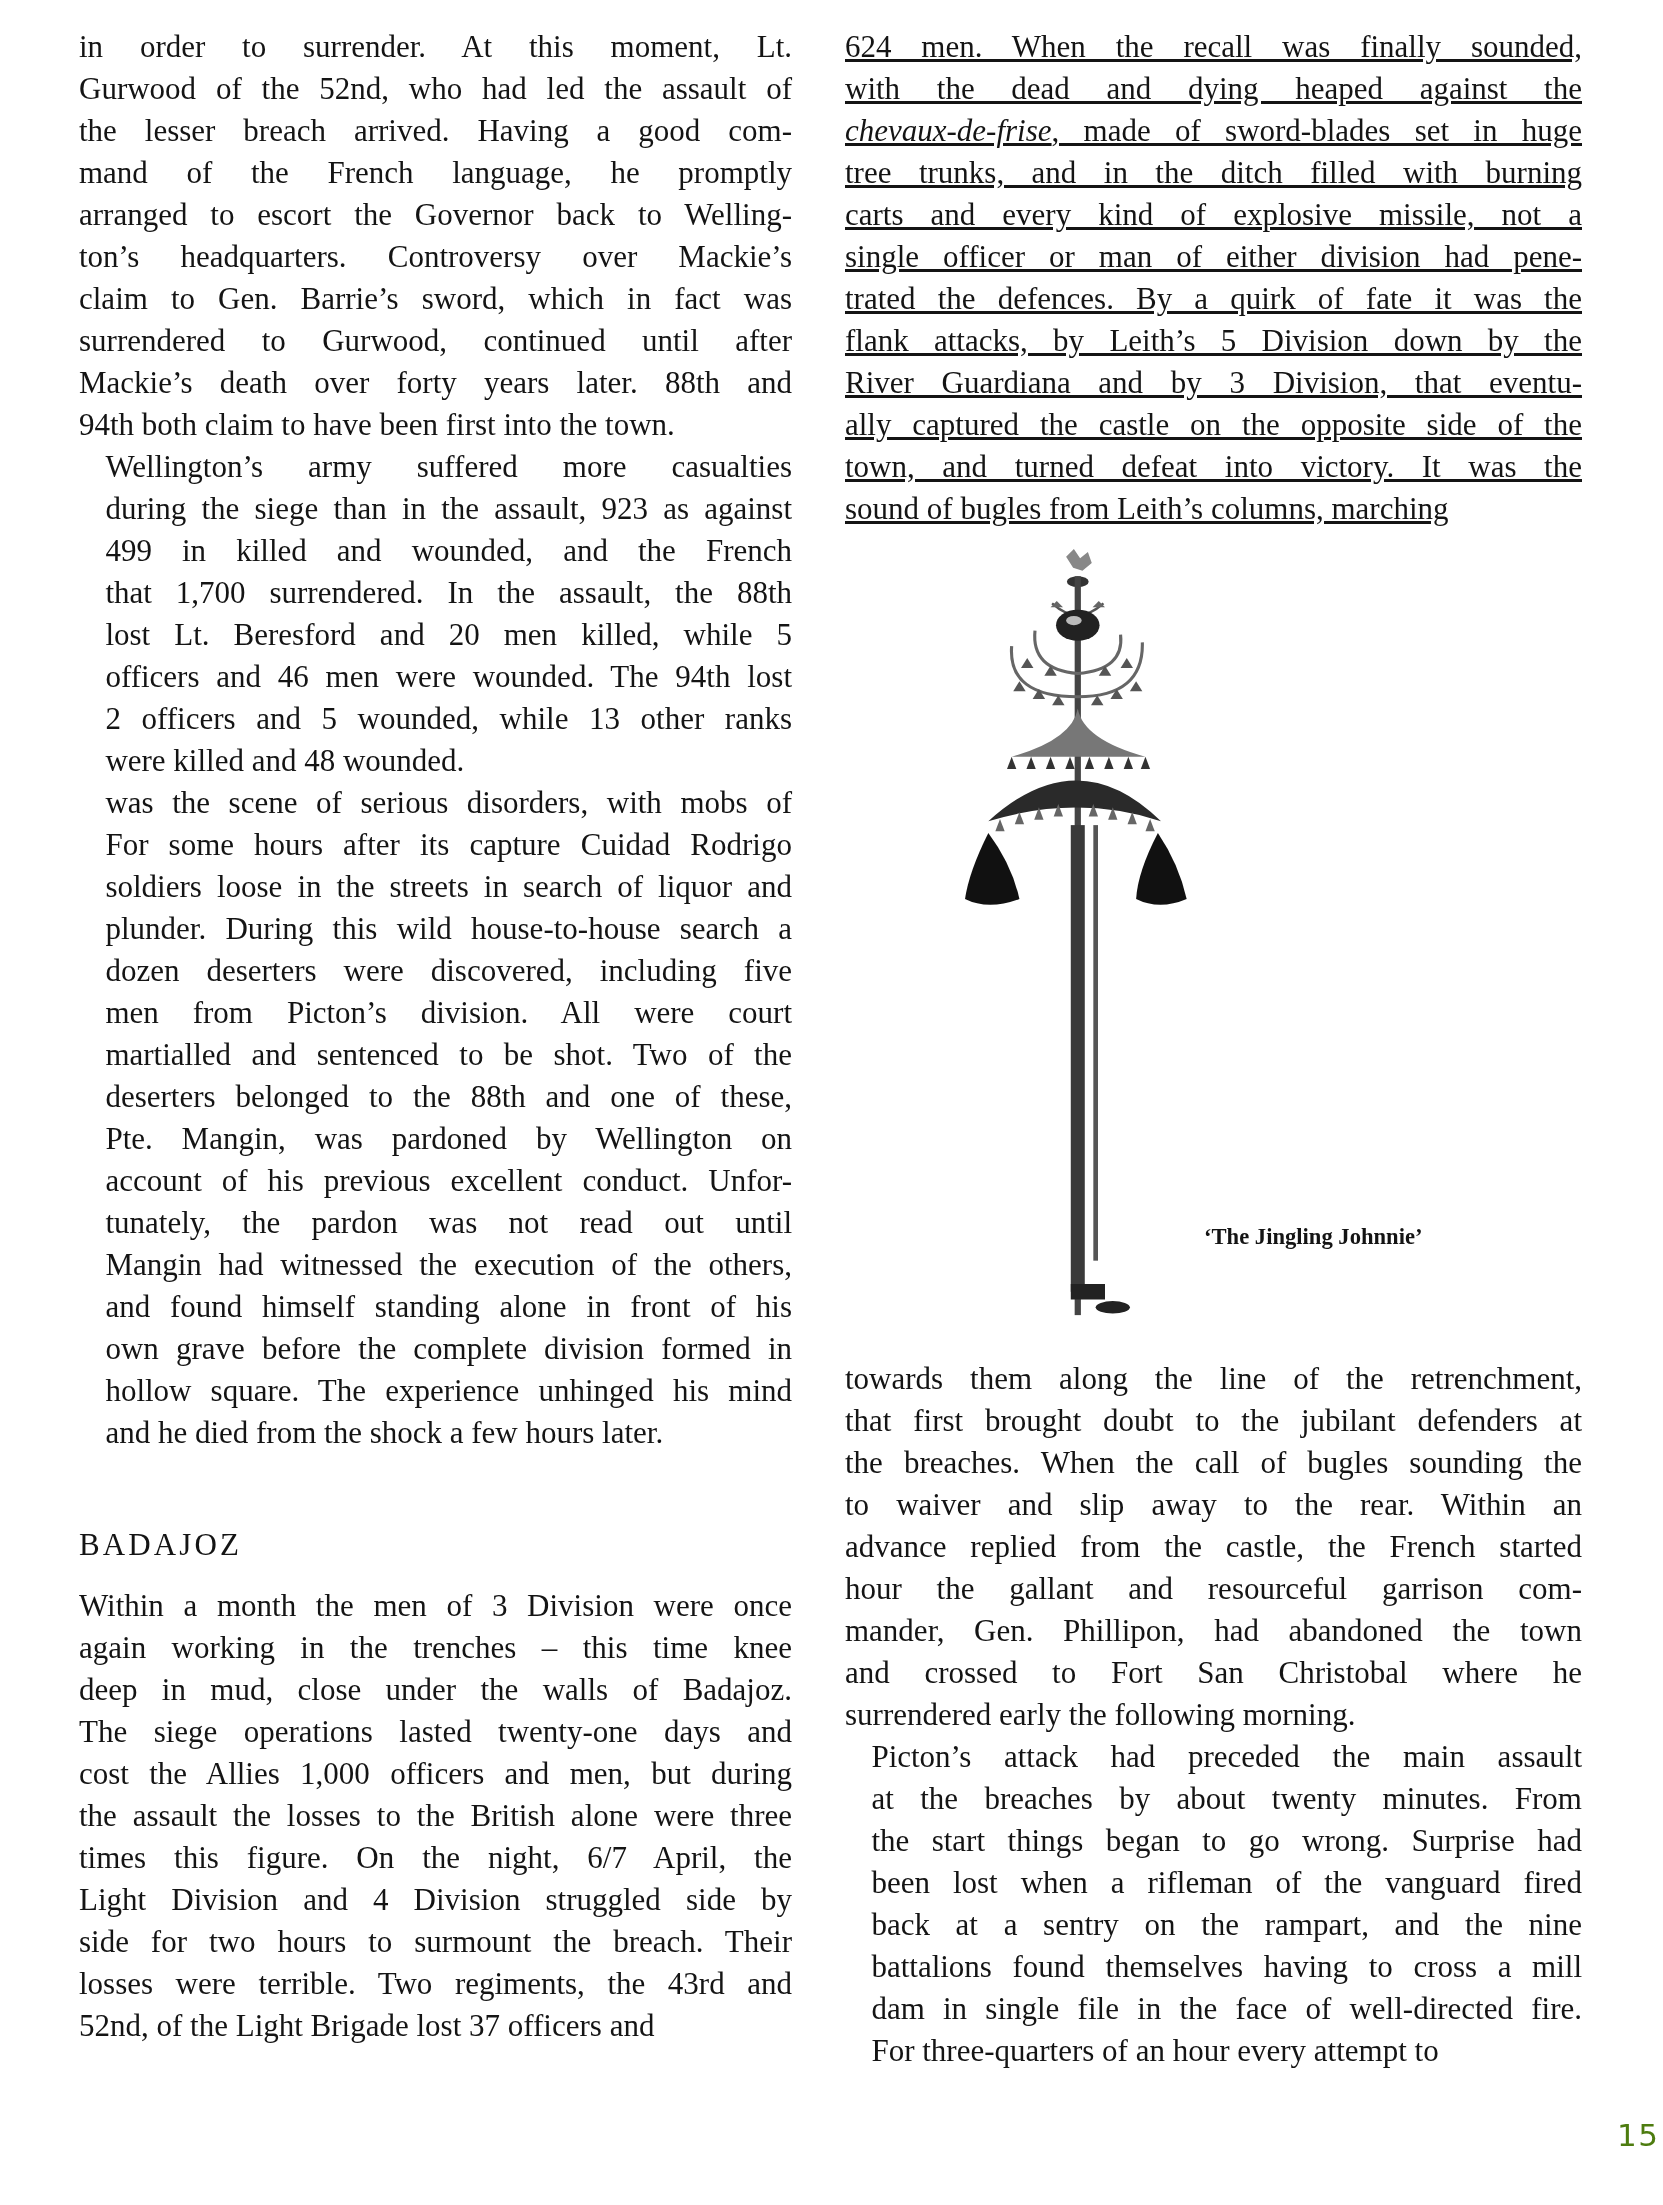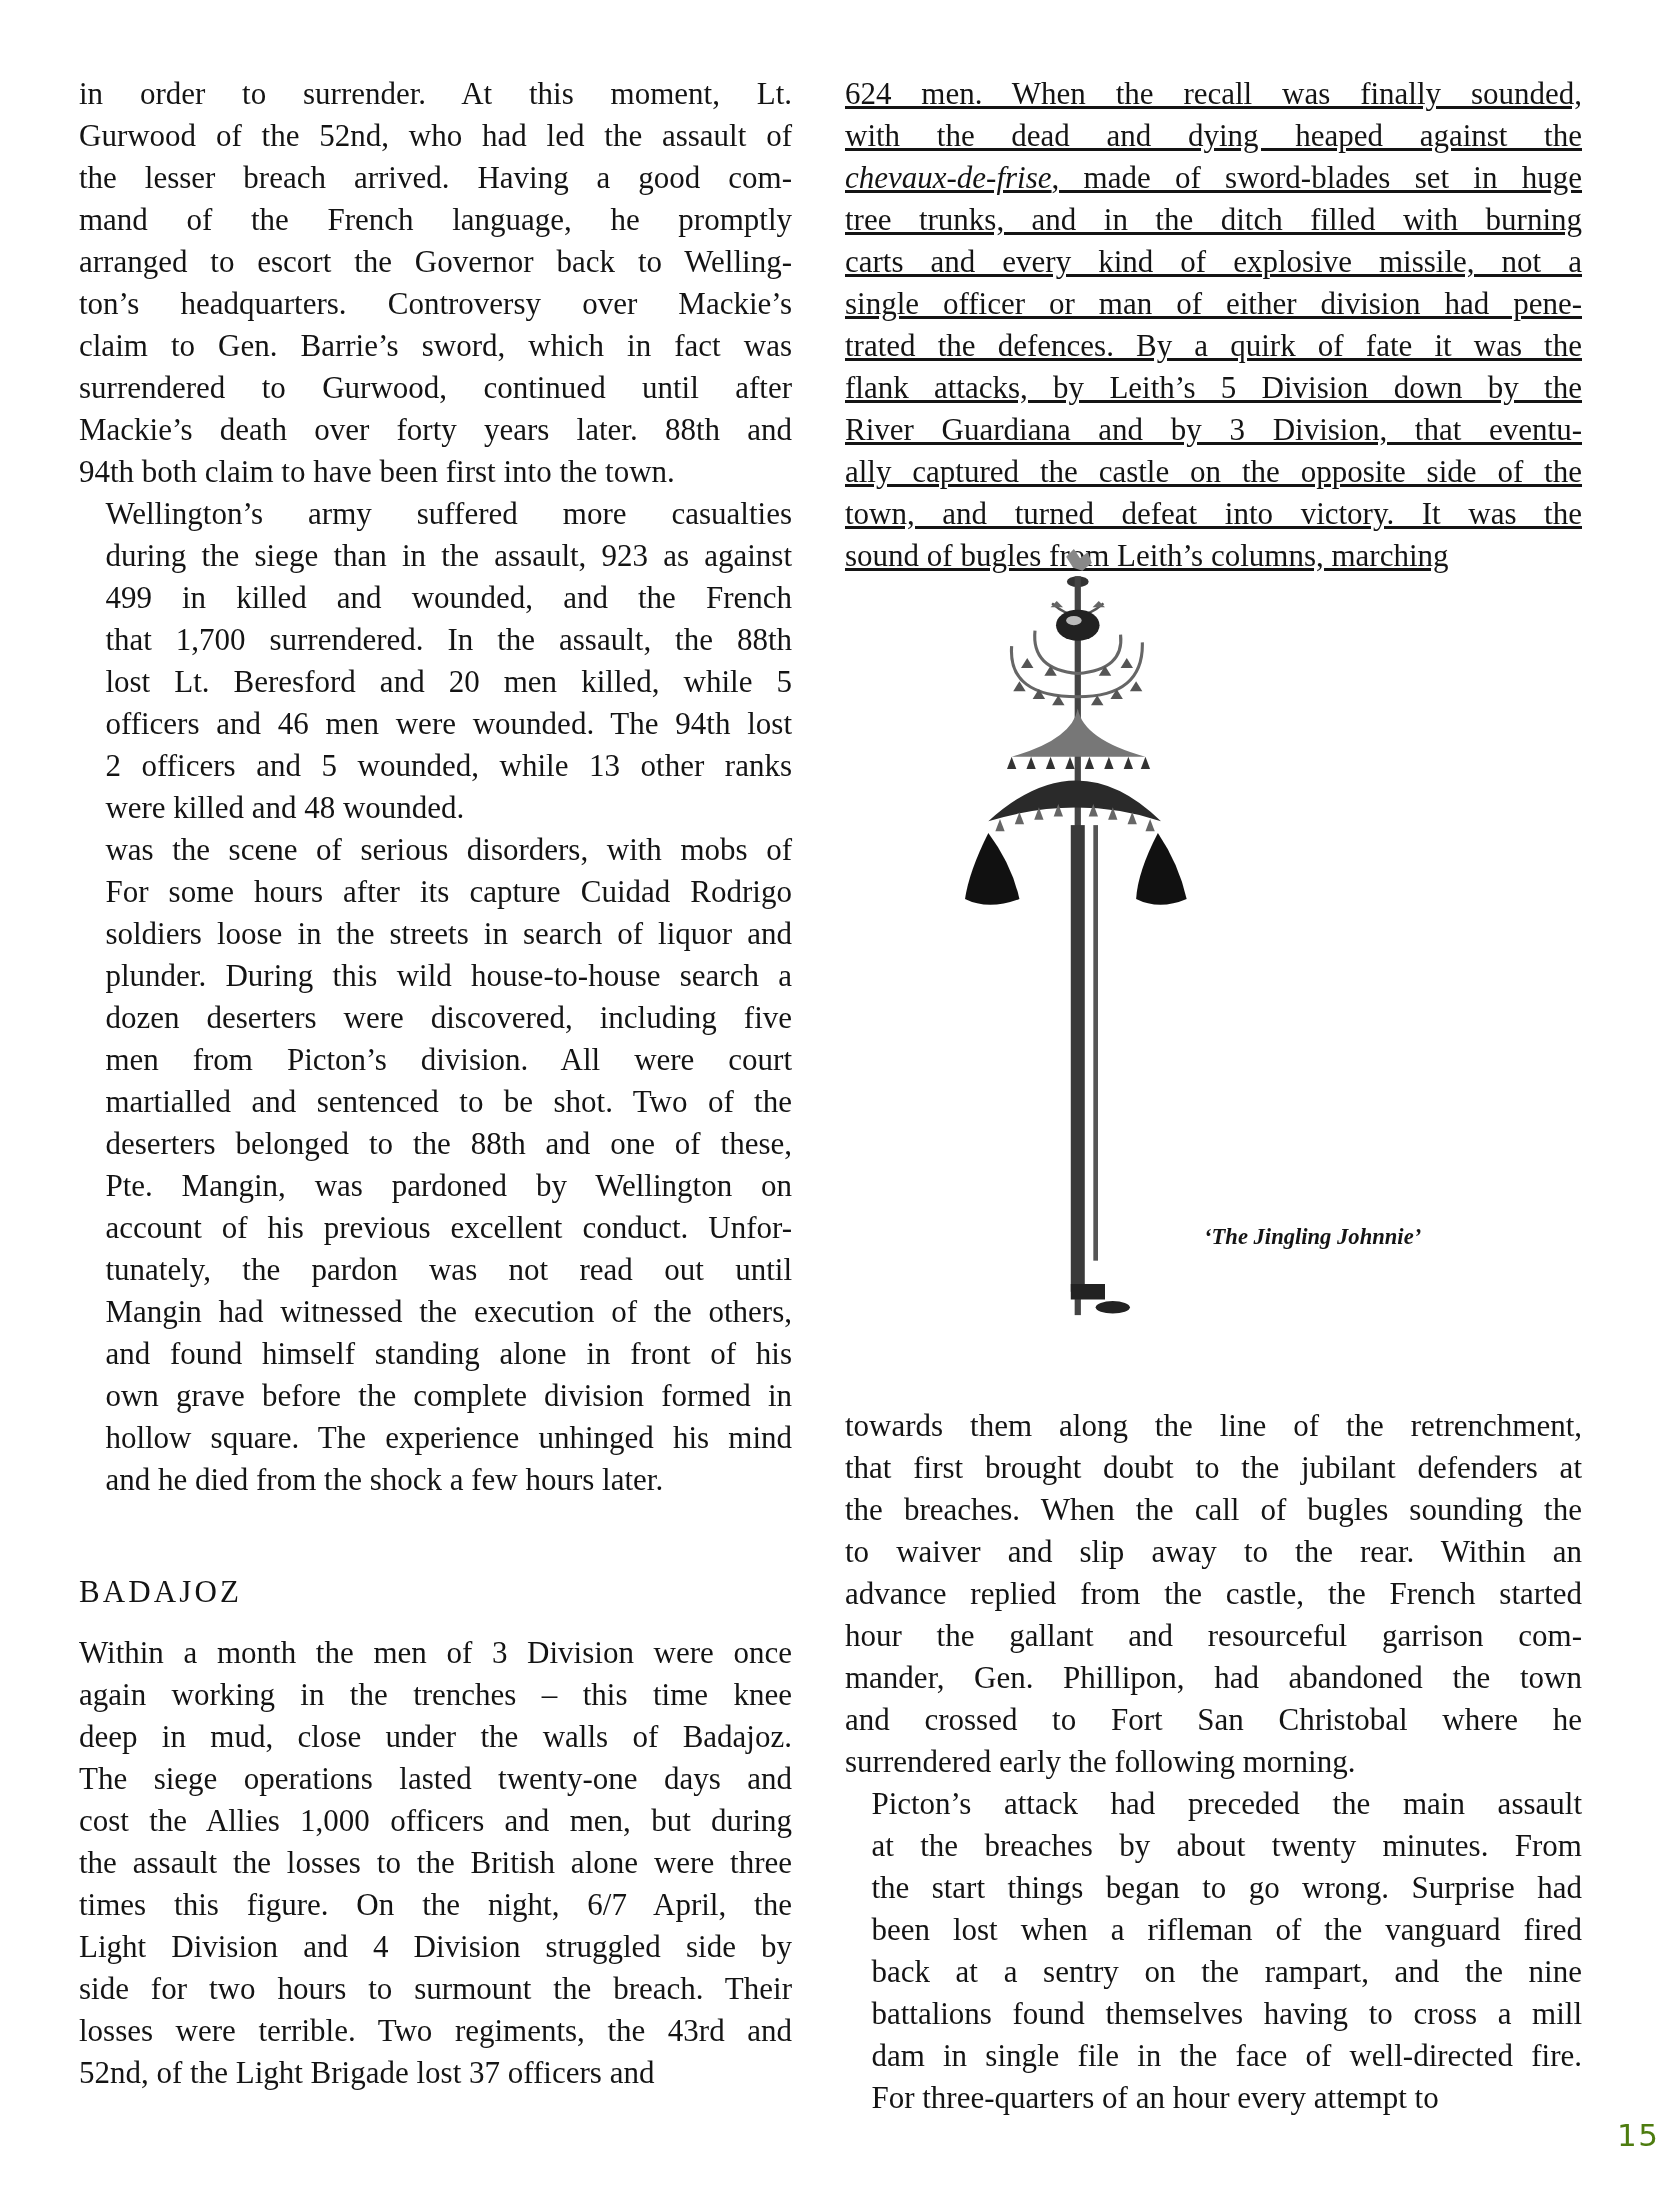--- a/index.html
+++ b/index.html
@@ -1,28 +1,28 @@
 <!DOCTYPE html>
 <html style="font-size:12.4px"><head>
 <meta charset="utf-8">
 <style>
   html, body { margin: 0; padding: 0; background: #ffffff; }
   body { width: 1663px; height: 2205px; position: relative; overflow: hidden; color: #141414;
          font-family: "Liberation Serif", "DejaVu Serif", serif; }
-  .col { position: absolute; font-size: 31px; line-height: 42px; text-align: justify; margin-top: 47px; }
+  .col { position: absolute; font-size: 31px; line-height: 42px; text-align: justify; }
   .col p { margin: 0; }
   .col p.indent { text-indent: 26.4px; }
   #left { left: 79px; top: 26.4px; width: 713px; }
   #right-top { left: 845px; top: 26.4px; width: 737px; text-decoration: underline; }
   #right-bottom { left: 845px; top: 1358px; width: 737px; }
   .line { display: block; text-align: justify; text-align-last: justify; white-space: nowrap; }
   .line.last { text-align-last: left; }
   .heading { text-align: left; letter-spacing: 3.1px; font-size: 31px; margin: 70px 0 18.7px 0; }
   .figure { position: absolute; left: 965px; top: 545px; width: 280px; height: 778px; }
-  .caption { position: absolute; left: 1204px; top: 1224px; font-weight: bold; font-size: 22.6px; font-style: italic; }
+  .caption { position: absolute; left: 1204px; top: 1224px; font-weight: bold; font-size: 22.6px; }
   .pagenum { position: absolute; left: 1573px; top: 2117px; font-family: "DejaVu Sans", sans-serif;
              font-size: 31px; letter-spacing: 1.6px; color: #4d7c0f; margin-left: 44px; }
 </style>
 </head>
 <body>
 
 <div id="left" class="col">
   <p>
       <span class="line">in order to surrender. At this moment, Lt.</span>
       <span class="line">Gurwood of the 52nd, who had led the assault of</span>

